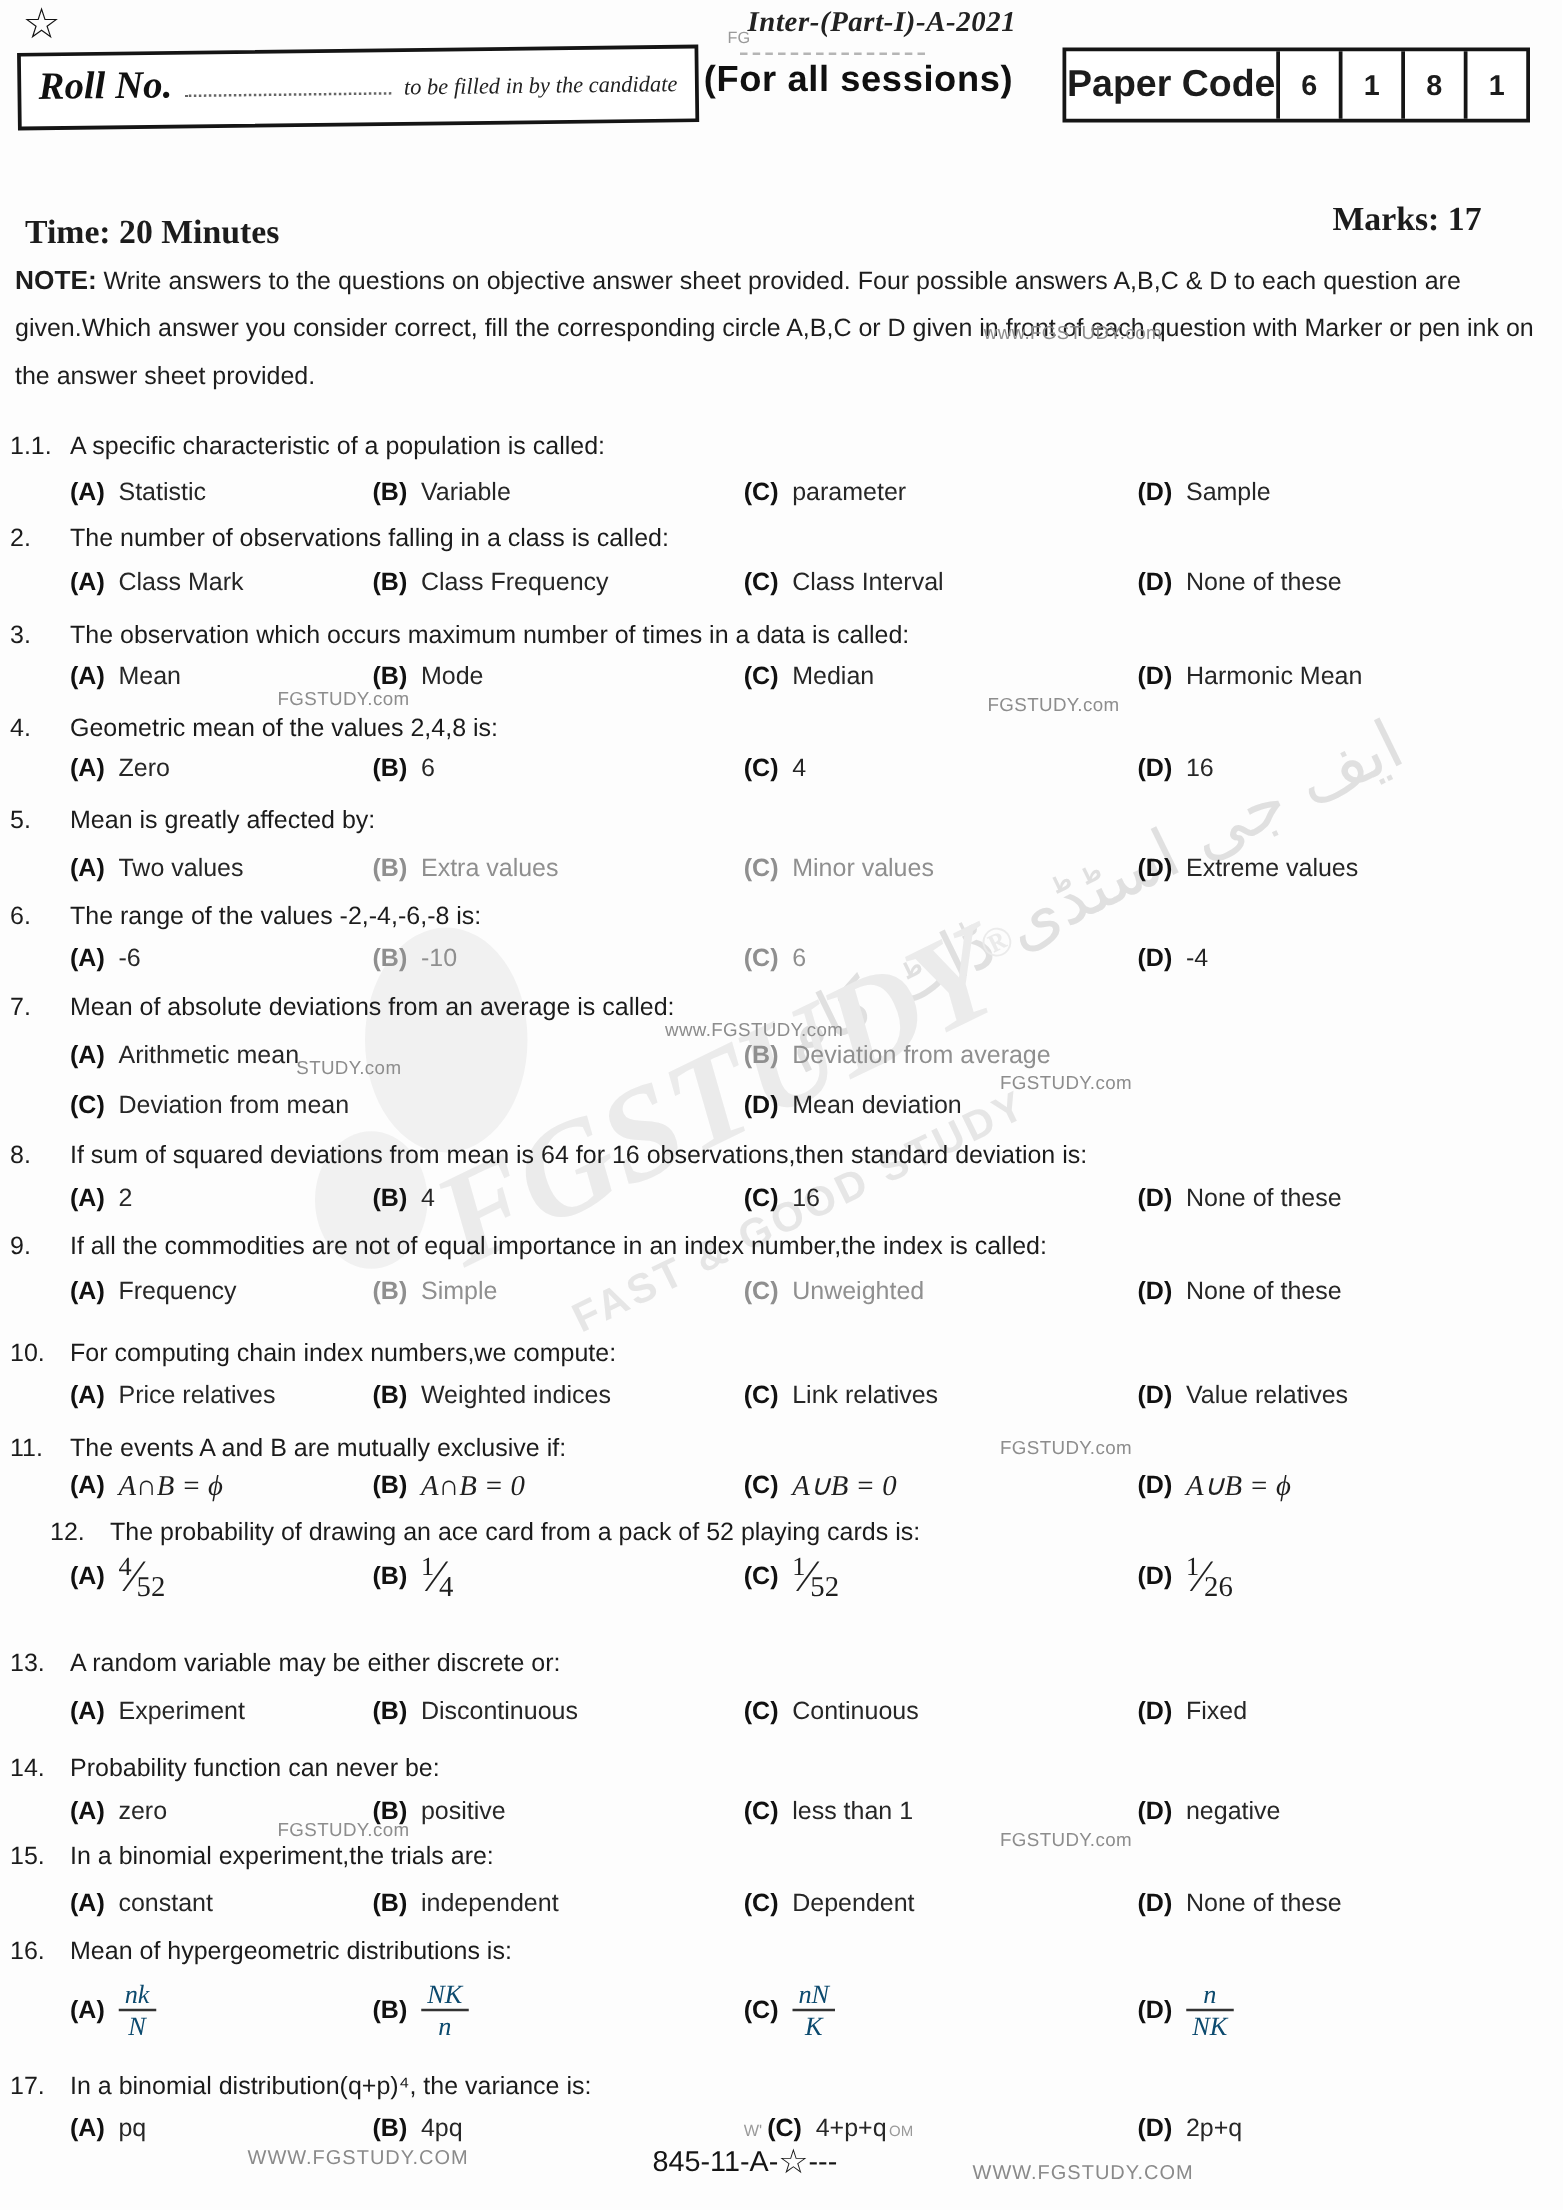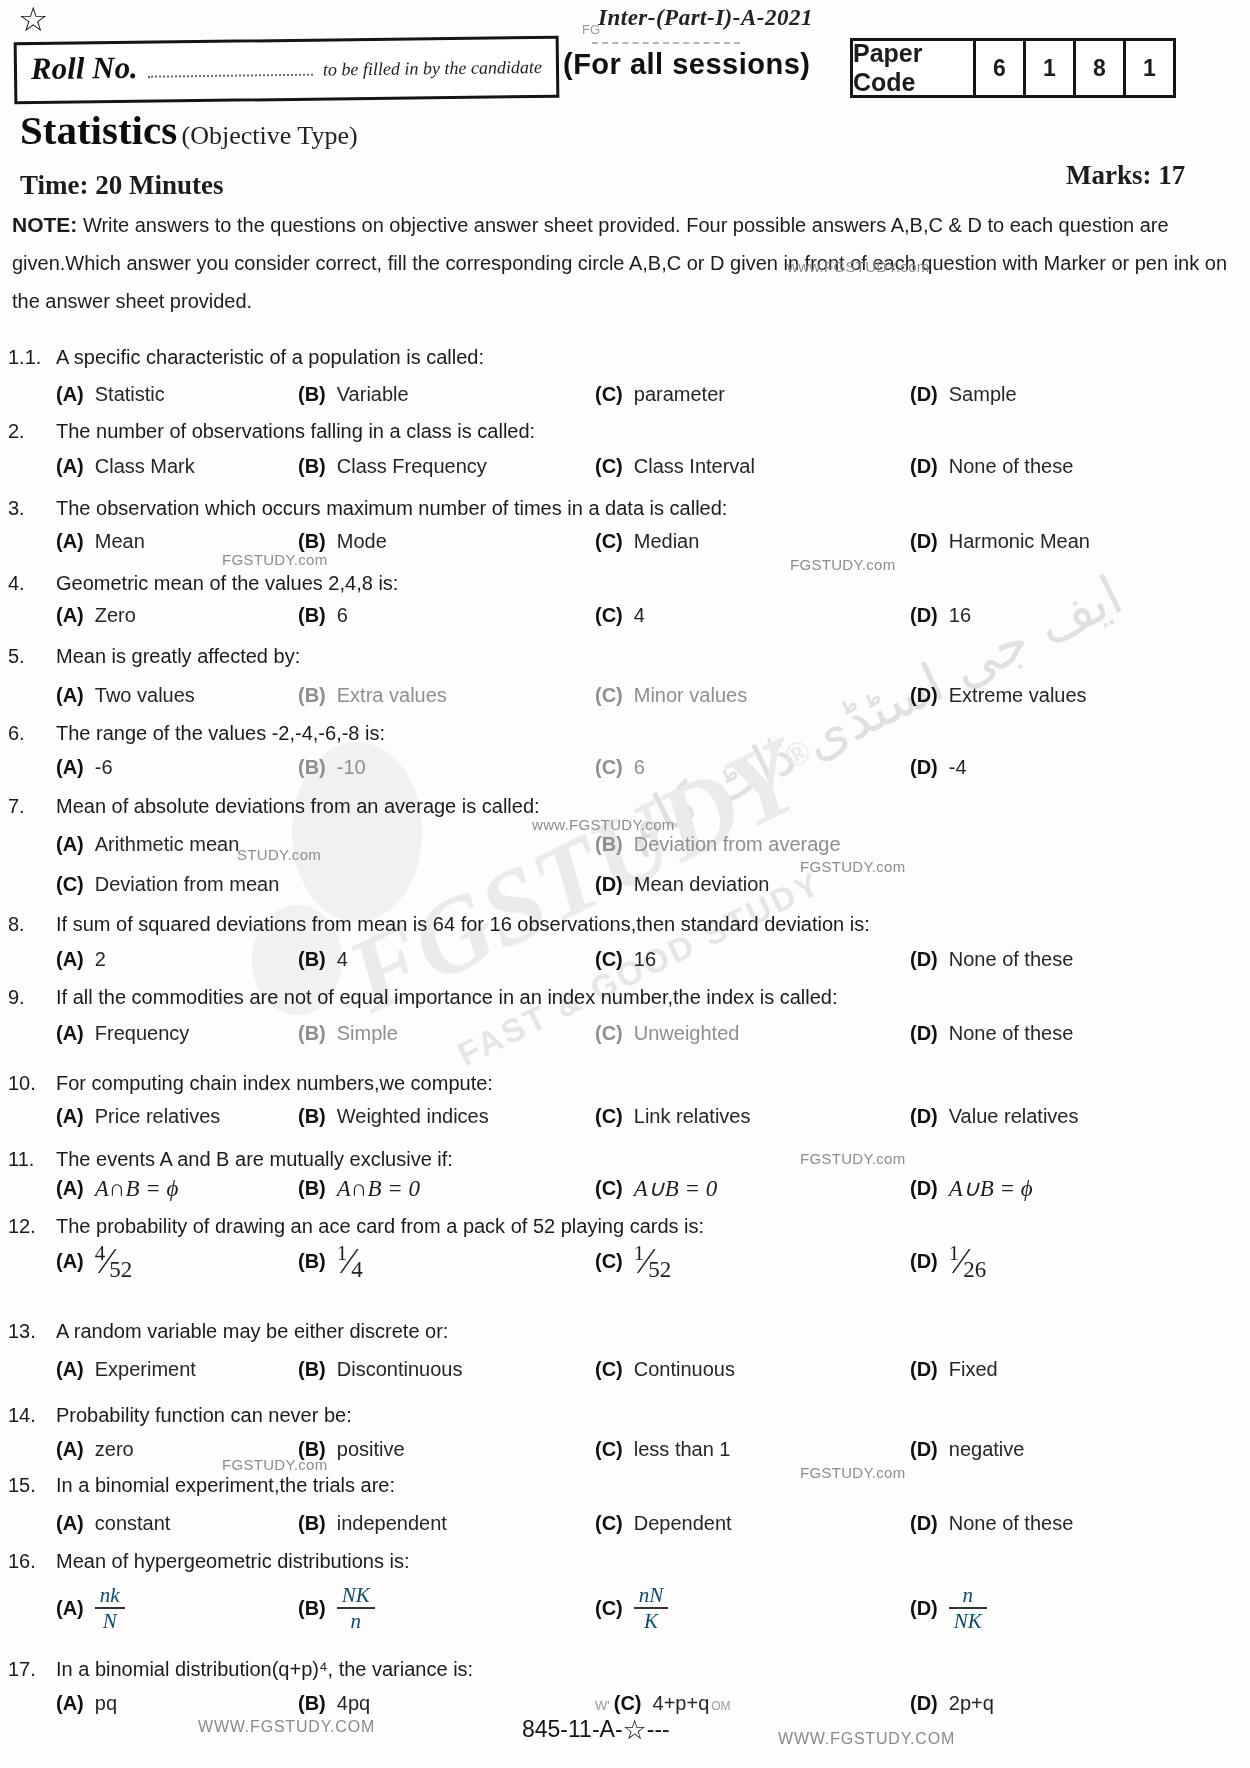--- a/index.html
+++ b/index.html
@@ -13,22 +13,22 @@
            font-size:23px;color:#222;letter-spacing:.5px;}
   .session-ghost{font-size:13px;color:#999;}
   .session-underline{width:148px;border-bottom:2px dashed #b5b5b5;height:0;}
   .rollbox{width:545px;height:62px;border:3px solid #151515;transform:rotate(-.7deg);
            display:flex;align-items:baseline;padding:6px 14px 0 14px;box-sizing:border-box;background:#fff;}
   .roll-label{font-family:"Liberation Serif",serif;font-style:italic;font-weight:bold;font-size:31px;color:#111;}
   .roll-dots{flex:1;border-bottom:2px dotted #666;margin:0 10px 8px 10px;height:24px;max-width:170px;}
   .roll-note{font-family:"Liberation Serif",serif;font-style:italic;font-size:18px;color:#222;}
   .sessions-note{font-size:29px;font-weight:bold;color:#101010;letter-spacing:.5px;}
   .pcode{display:flex;border:3px solid #151515;height:54px;background:#fff;}
-  .pcode .lbl{width:120px;display:flex;align-items:center;justify-content:center;
-              font-weight:bold;font-size:25px;}
+  .pcode .lbl{width:168px;display:flex;align-items:center;justify-content:center;
+              font-weight:bold;font-size:30px;}
   .pcode .digit{width:47px;border-left:3px solid #151515;display:flex;align-items:center;
                 justify-content:center;font-size:23px;font-weight:bold;}
   .title{font-family:"Liberation Serif",serif;font-weight:bold;font-size:41px;color:#0d0d0d;}
   .subtitle{font-family:"Liberation Serif",serif;font-size:26px;color:#222;}
   .time{font-family:"Liberation Serif",serif;font-weight:bold;font-size:27px;}
   .marks{font-family:"Liberation Serif",serif;font-weight:bold;font-size:27px;}
   .note{width:1232px;font-size:20px;line-height:38px;color:#1d1d1d;}
   .note b{font-size:21px;}
 
   
@@ -103,24 +103,20 @@
   <div class="abs sessions-note" style="left:563px;top:48px;">(For all sessions)</div>
 
   <div class="abs pcode" style="left:850px;top:38px;">
     <div class="lbl">Paper Code</div>
     <div class="digit">6</div>
     <div class="digit">1</div>
     <div class="digit">8</div>
     <div class="digit">1</div>
   </div>
 
-  <div class="abs" style="left:20px;top:106px;">
-    <span class="title">Statistics</span>
-    <span class="subtitle">(Objective Type)</span>
-  </div>
   <div class="abs time" style="left:20px;top:170px;">Time: 20 Minutes</div>
   <div class="abs marks" style="left:1066px;top:160px;text-align:center;">Marks: 17</div>
 
   <div class="abs note" style="left:12px;top:206px;">
     <b>NOTE:</b>
     <span>Write answers to the questions on objective answer sheet provided. Four possible answers A,B,C &amp; D to each question are given.Which answer you consider correct, fill the corresponding circle A,B,C or D given in front of each question with Marker or pen ink on the answer sheet provided.</span>
   </div>
 
   <div class="wm" style="left:787px;top:258px;">www.FGSTUDY.com</div>
   <div class="wm" style="left:222px;top:551px;">FGSTUDY.com</div>
@@ -400,21 +396,21 @@
           <span class="ol">(C)</span>
           <span class="ot math">A∪B = 0</span>
         </div>
       <div class="opt optc">
           <span class="ol">(D)</span>
           <span class="ot math">A∪B = ϕ</span>
         </div>
     </div>
   </div>
 
-  <div class="q" style="top:1215px;">
+  <div class="q" style="top:1215px;padding-left:32px;">
     <div class="qline">
         <span class="qnum">12.</span>
         <span class="qtext">The probability of drawing an ace card from a pack of 52 playing cards is:</span>
       </div>
     <div class="opts" style="top:33px;">
       <div class="opt optc">
           <span class="ol">(A)</span>
           <span class="sfrac">
             <span class="fn">4</span>
             <span class="fs">⁄</span>

